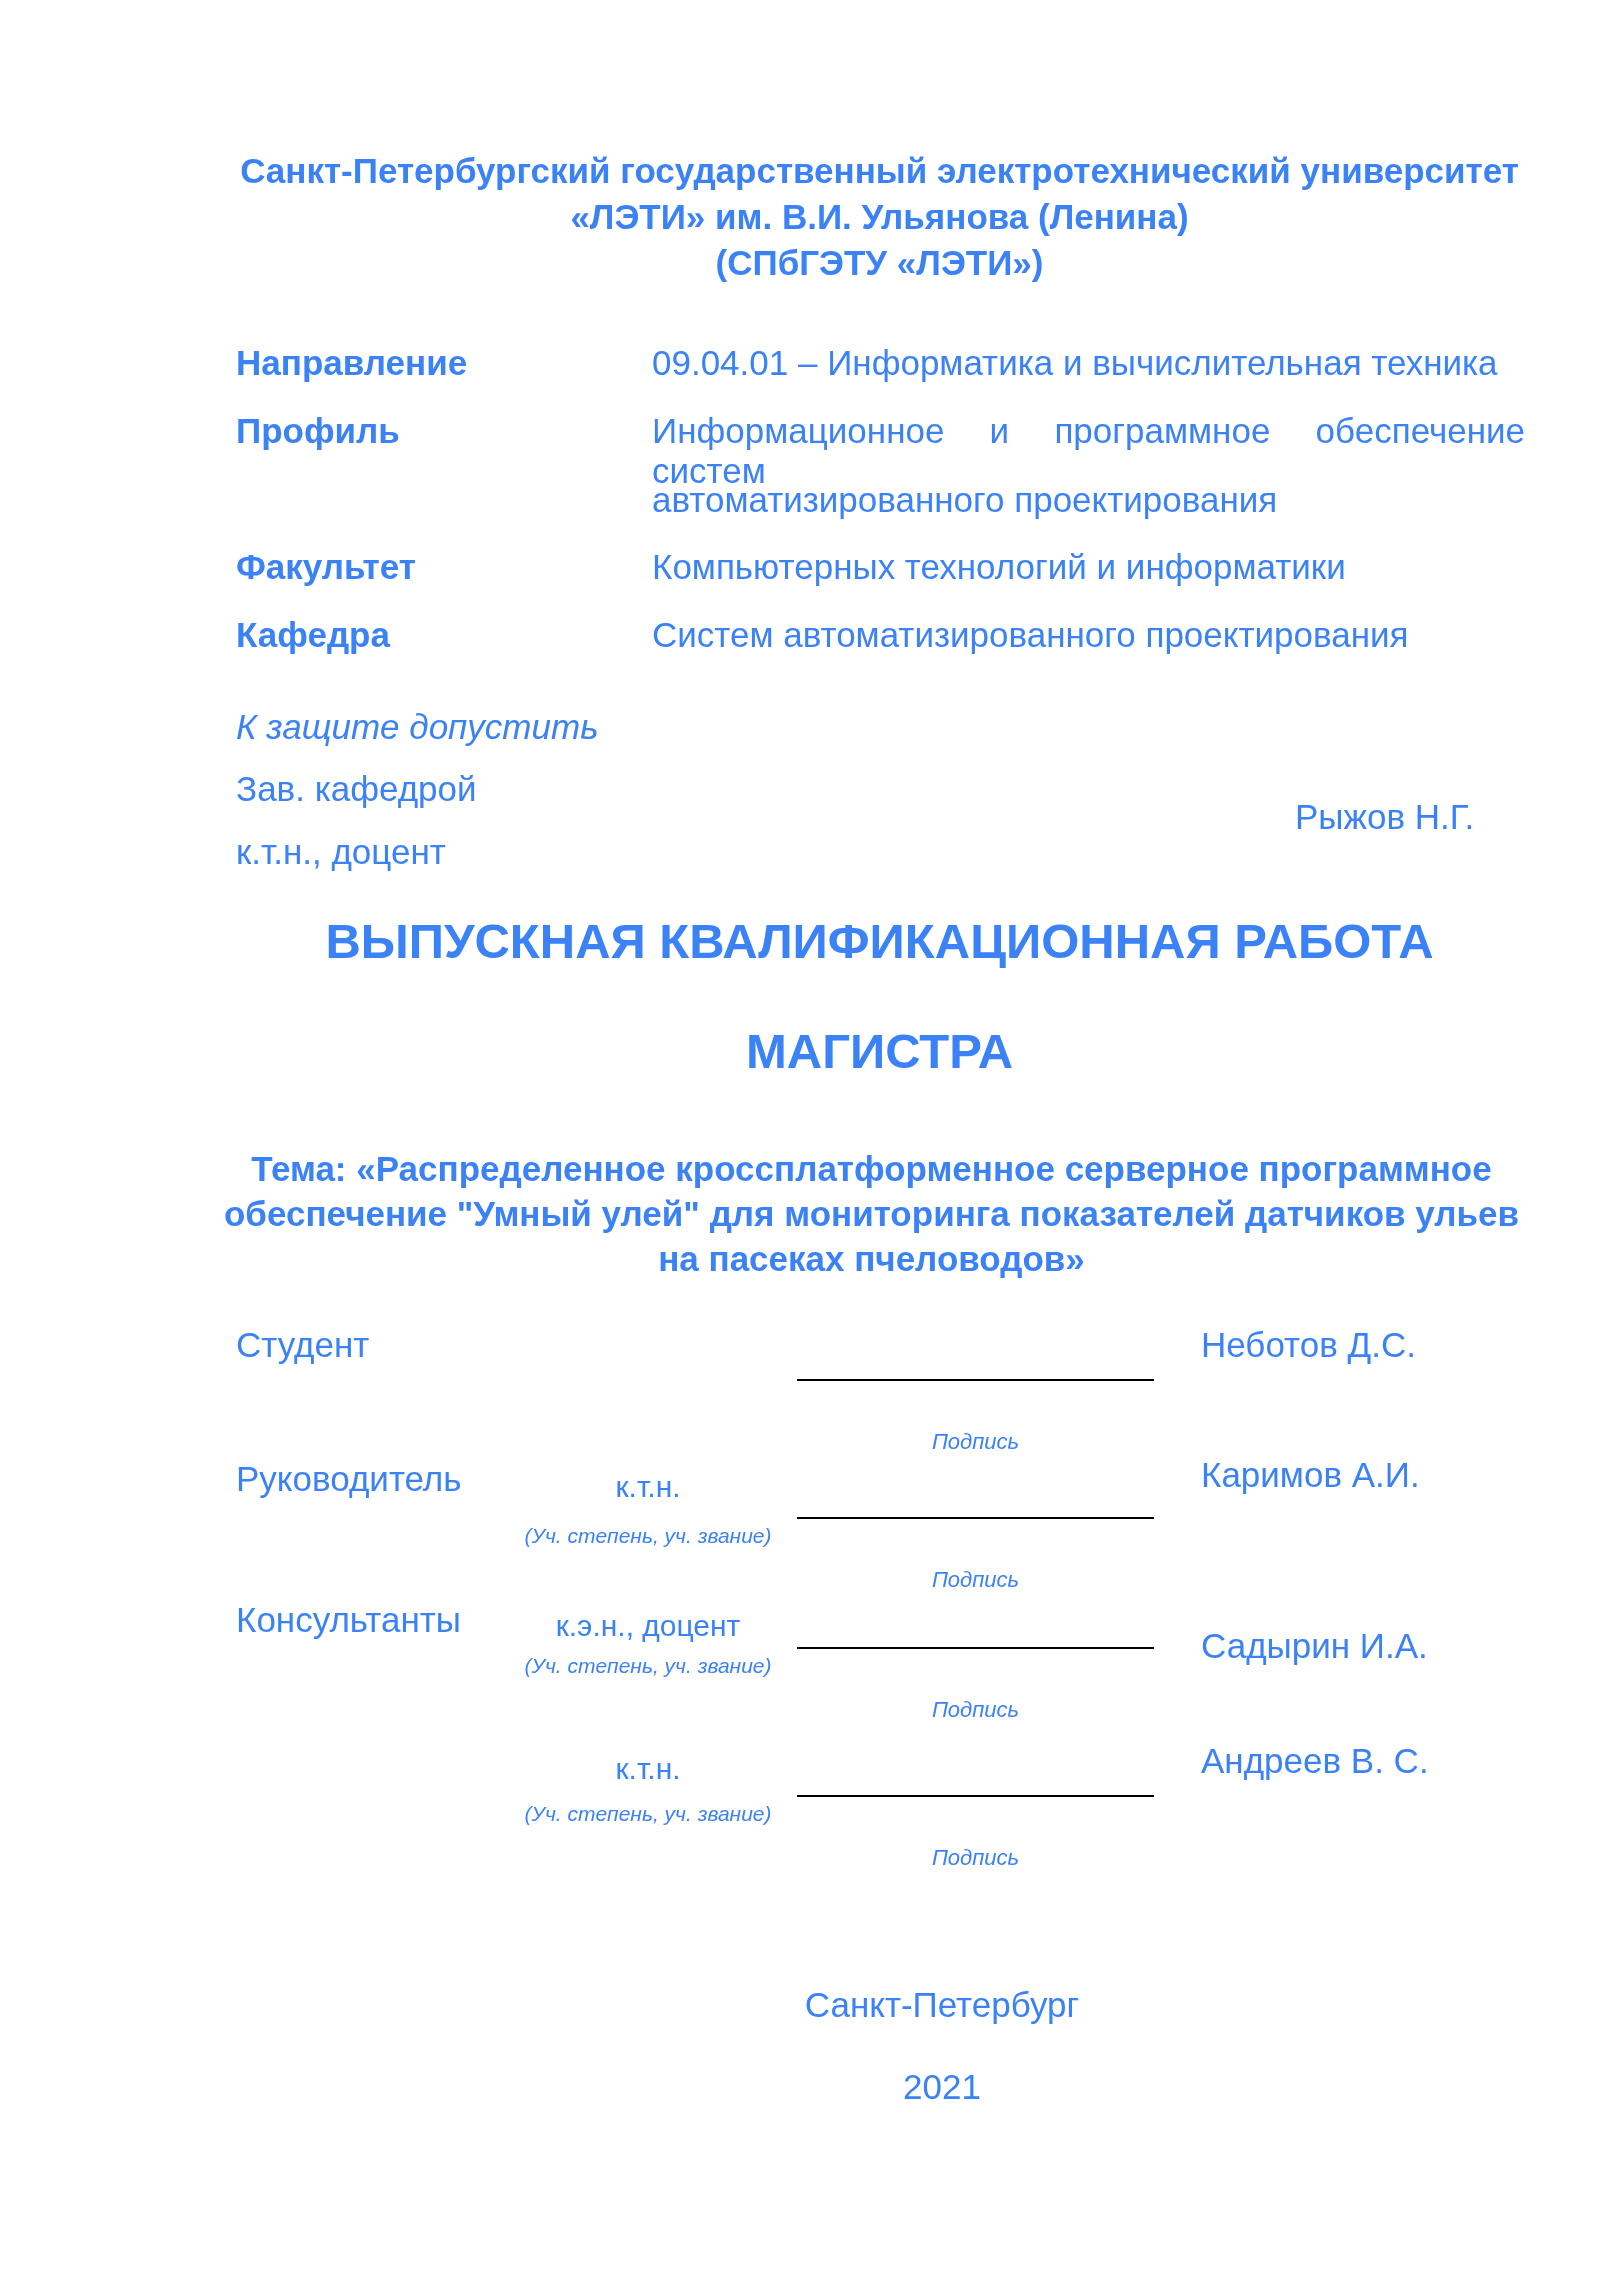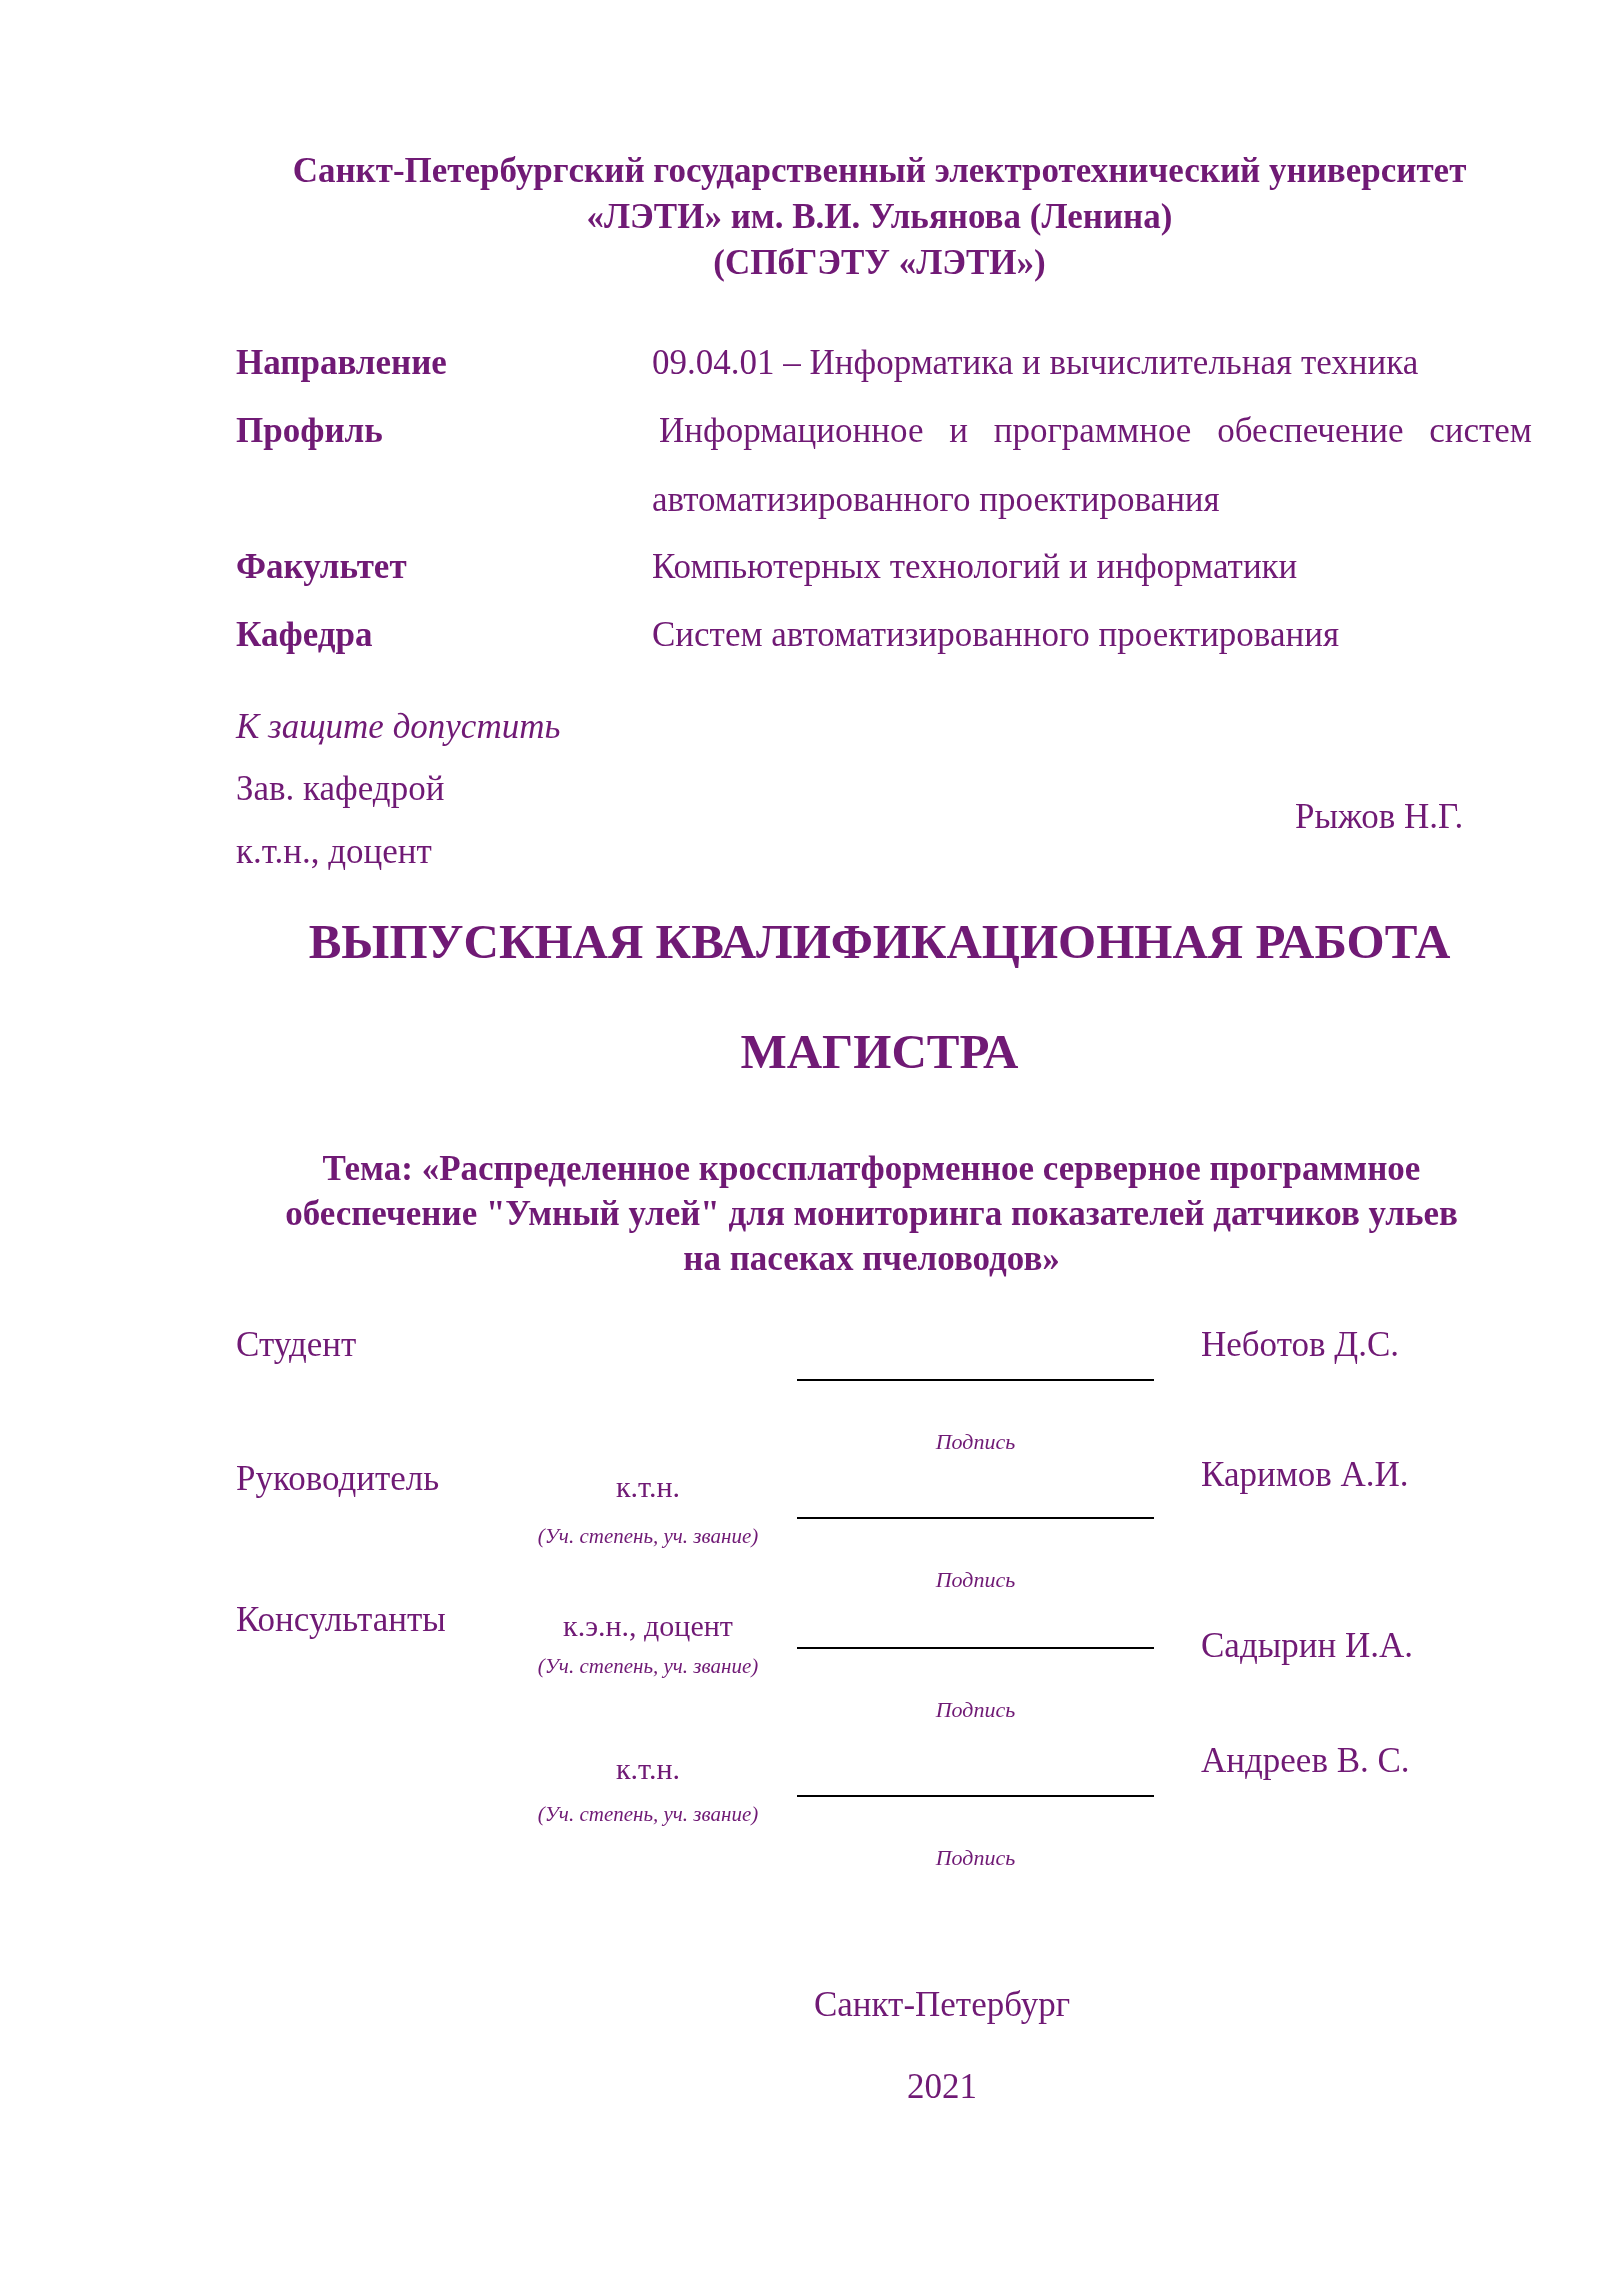--- a/index.html
+++ b/index.html
@@ -1,32 +1,32 @@
 <!DOCTYPE html>
 <html style="font-size:12.6px"><head>
 <meta charset="utf-8">
 <style>
   html,body{margin:0;padding:0;background:#ffffff;}
   .page{
     position:relative;
     width:1623px;height:2295px;
-    background:#ffffff;color:#701a75;
-    font-family:Liberation Serif, serif;
+    background:#ffffff;color:#3b82f6;
+    font-family:Liberation Sans, sans-serif;
     font-size:35px;
     overflow:hidden;
   }
   .abs{position:absolute;}
   .b{font-weight:bold;}
   .i{font-style:italic;}
   .center{text-align:center;}
   .nowrap{white-space:nowrap;}
   .header-block{line-height:46px;}
   .title-line{font-size:49px;line-height:49px;}
   .theme-block{line-height:45px;}
-  .value{width:873px;margin-left:7px;}
+  .value{width:873px;}
   .justify-line{text-align:justify;text-align-last:justify;}
   .degree{font-size:30px;width:338px;text-align:center;}
   .degree-hint{font-size:21px;width:338px;text-align:center;}
   .sigline{width:357px;height:0;border-top:2.4px solid #000;}
   .sig-hint{font-size:22px;width:357px;text-align:center;margin-top:43px;}
   .footer-line{width:1162px;text-align:center;}
 </style>
 </head>
 <body>
 

